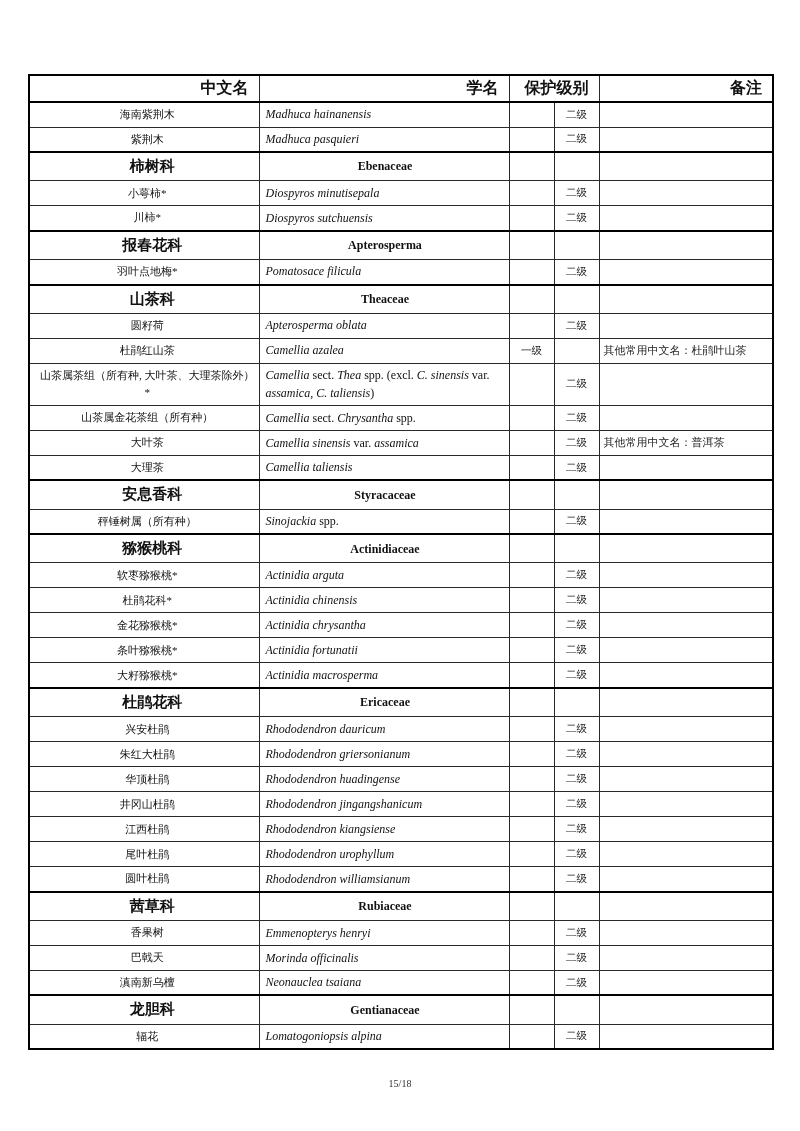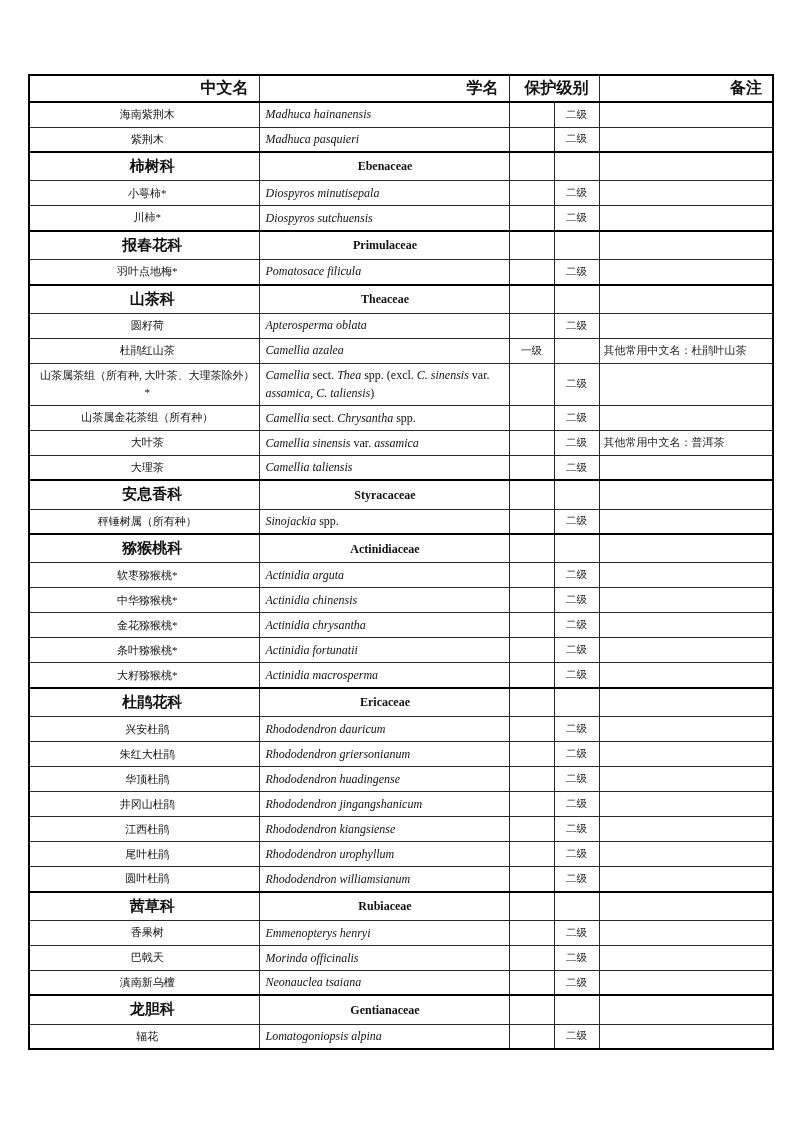--- a/index.html
+++ b/index.html
@@ -124,21 +124,21 @@
         </tr>
         <tr>
           <td class="col-cn">川柿*</td>
           <td class="col-sci"><i>Diospyros sutchuensis</i></td>
           <td class="col-lv"></td>
           <td class="col-lv">二级</td>
           <td class="col-note"></td>
         </tr>
         <tr class="family-row">
           <td class="col-cn">报春花科</td>
-          <td class="col-sci"><span>Primulaceae</span></td>
+          <td class="col-sci"><span>Apterosperma</span></td>
           <td class="col-lv"></td>
           <td class="col-lv"></td>
           <td class="col-note"></td>
         </tr>
         <tr>
           <td class="col-cn">羽叶点地梅*</td>
           <td class="col-sci"><i>Pomatosace filicula</i></td>
           <td class="col-lv"></td>
           <td class="col-lv">二级</td>
           <td class="col-note"></td>
@@ -214,21 +214,21 @@
           <td class="col-note"></td>
         </tr>
         <tr>
           <td class="col-cn">软枣猕猴桃*</td>
           <td class="col-sci"><i>Actinidia arguta</i></td>
           <td class="col-lv"></td>
           <td class="col-lv">二级</td>
           <td class="col-note"></td>
         </tr>
         <tr>
-          <td class="col-cn">中华猕猴桃*</td>
+          <td class="col-cn">杜鹃花科*</td>
           <td class="col-sci"><i>Actinidia chinensis</i></td>
           <td class="col-lv"></td>
           <td class="col-lv">二级</td>
           <td class="col-note"></td>
         </tr>
         <tr>
           <td class="col-cn">金花猕猴桃*</td>
           <td class="col-sci"><i>Actinidia chrysantha</i></td>
           <td class="col-lv"></td>
           <td class="col-lv">二级</td>
@@ -341,13 +341,14 @@
         </tr>
         <tr>
           <td class="col-cn">辐花</td>
           <td class="col-sci"><i>Lomatogoniopsis alpina</i></td>
           <td class="col-lv"></td>
           <td class="col-lv">二级</td>
           <td class="col-note"></td>
         </tr>
       </tbody>
   </table>
+  <div class="page-footer">15/18</div>
 </div>
 
 </body></html>

